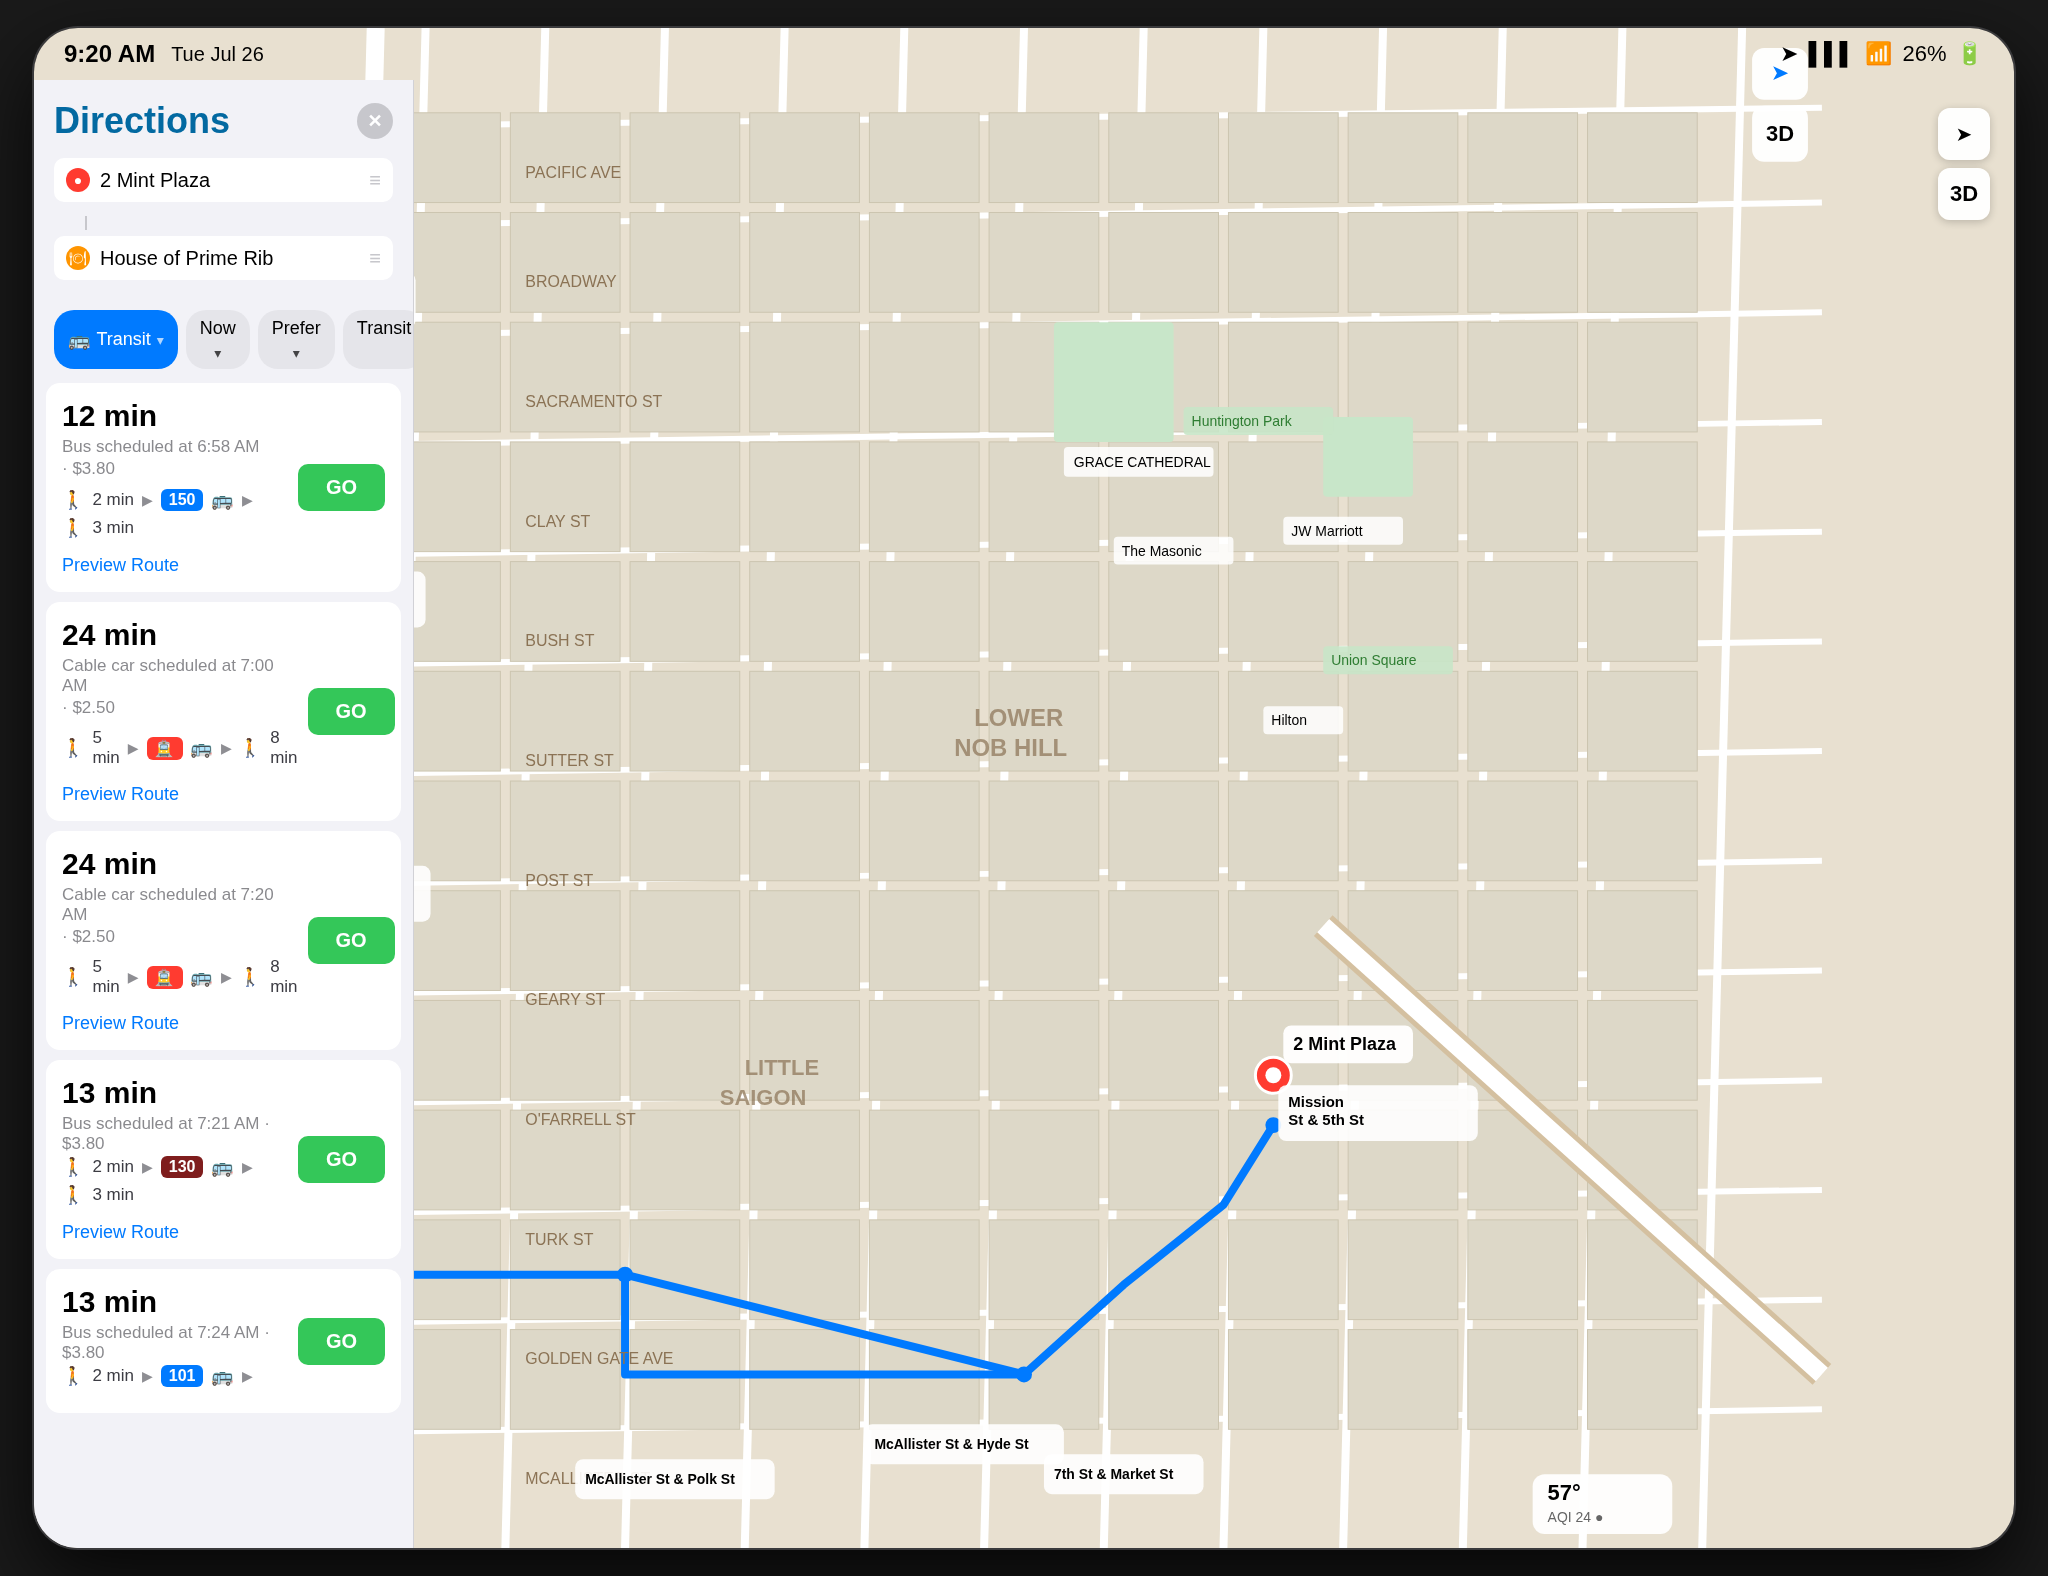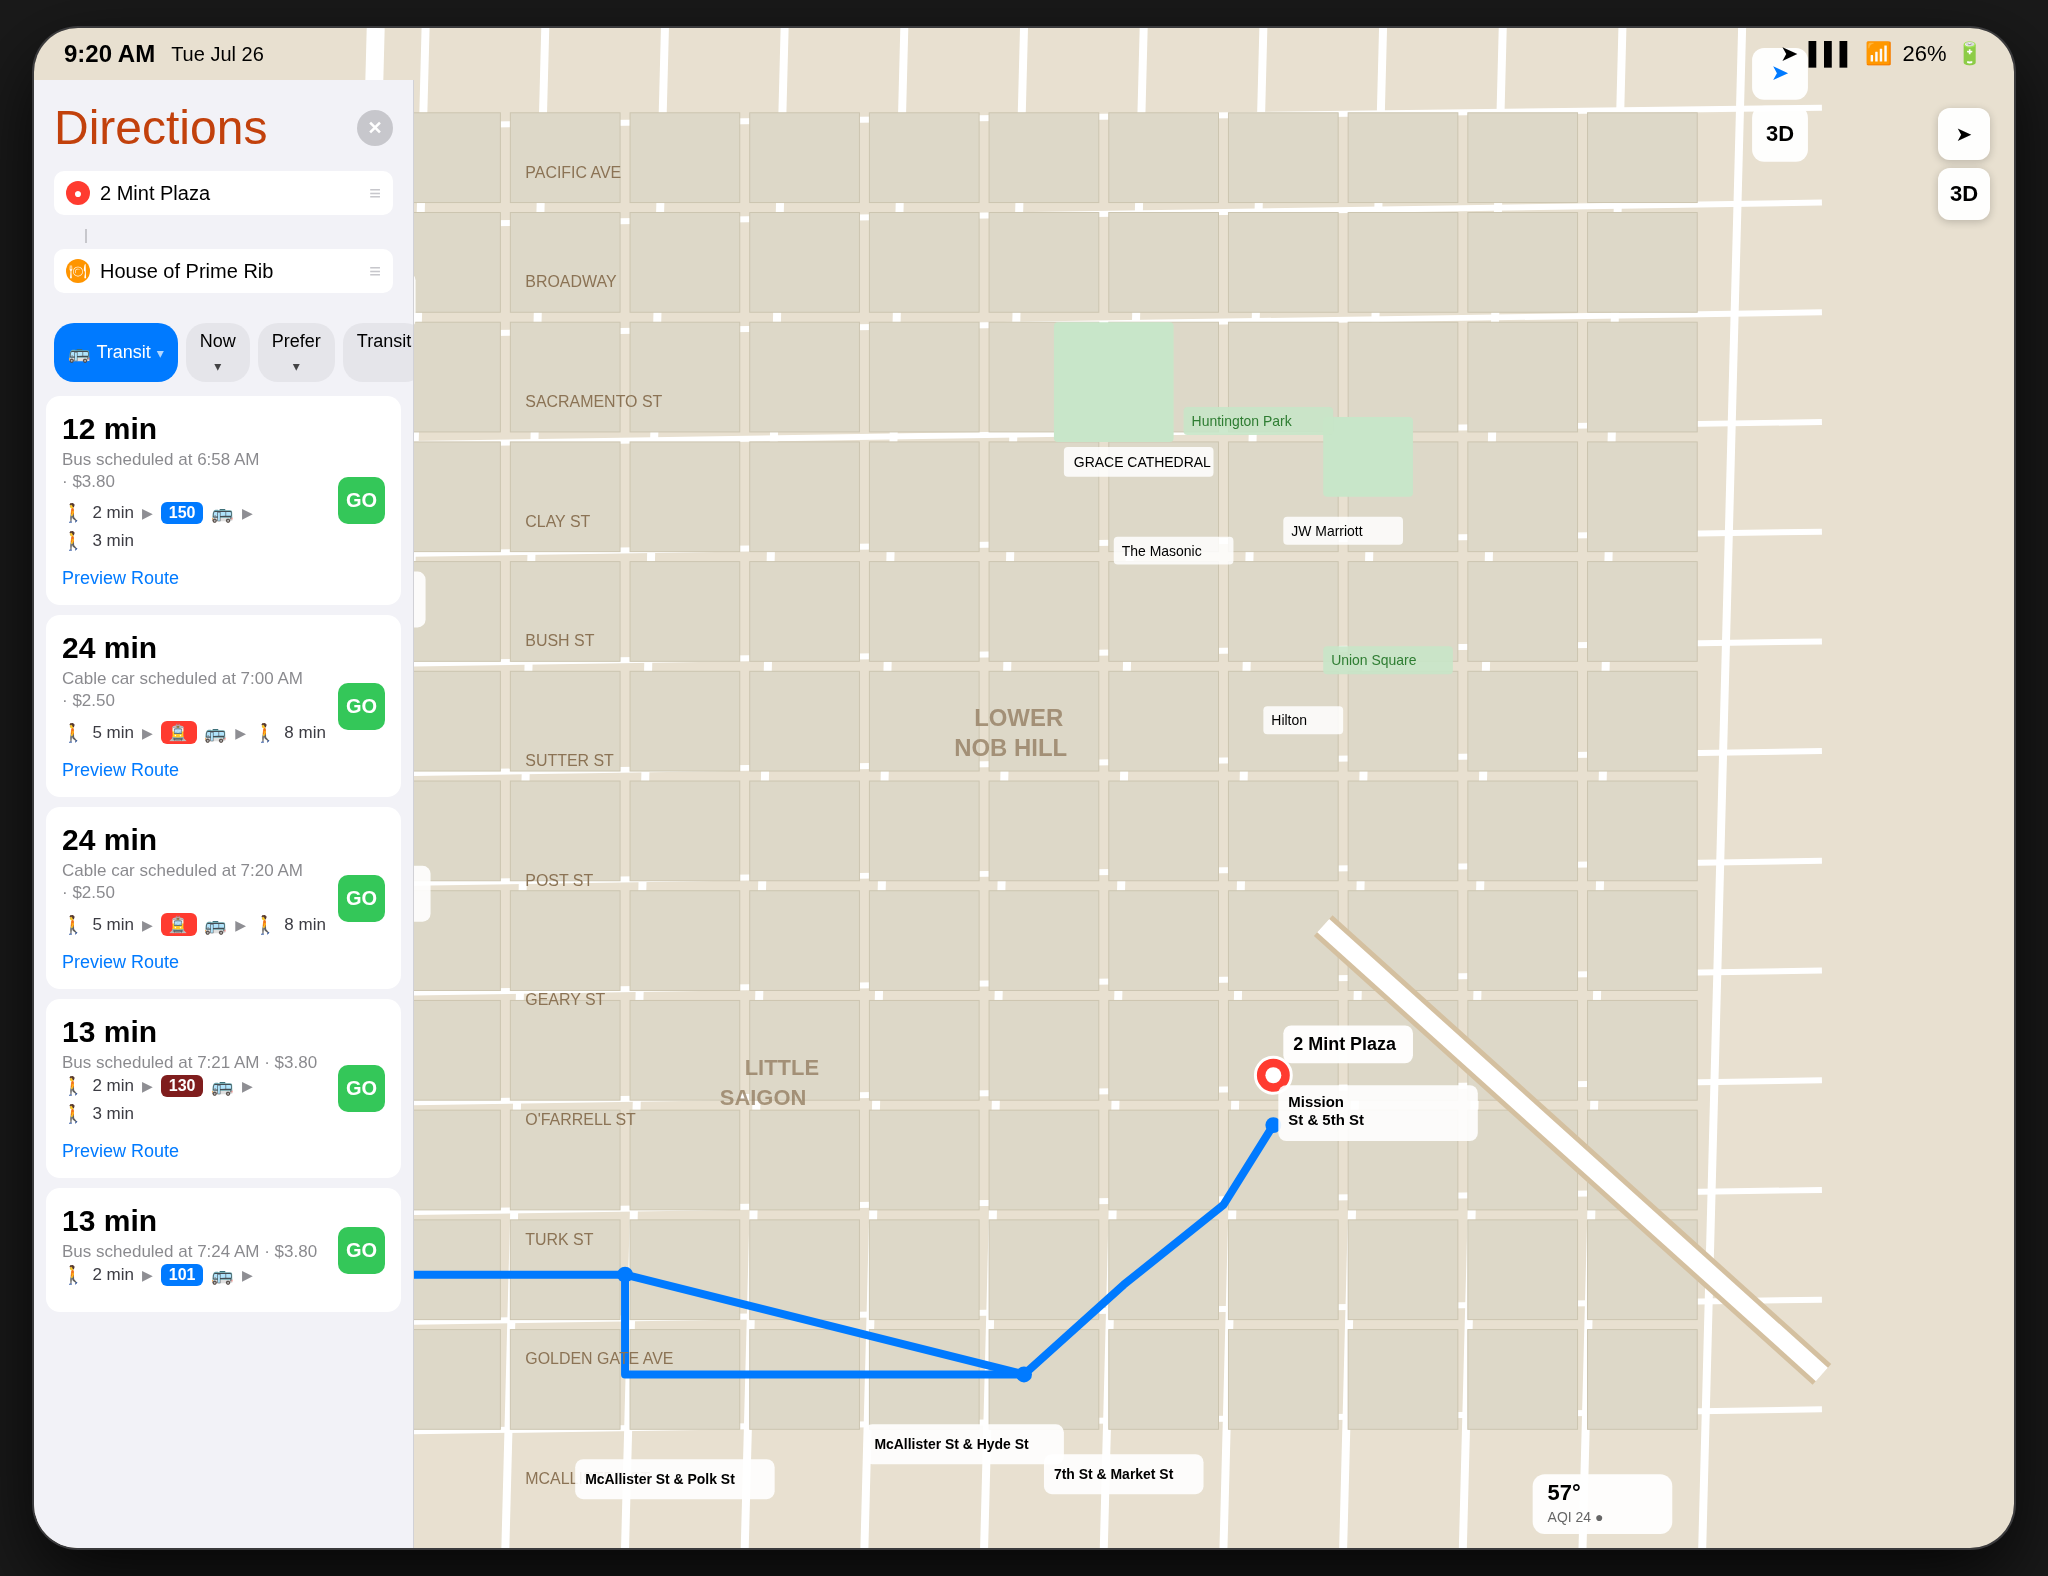--- a/index.html
+++ b/index.html
@@ -76,23 +76,23 @@
       background: #f2f2f7;
       padding: 20px 20px 10px;
     }
     .directions-title-row {
       display: flex;
       align-items: center;
       justify-content: space-between;
       margin-bottom: 16px;
     }
     .directions-title {
-      font-size: 48px;
-      font-weight: 400;
-      color: #c2410c;
+      font-size: 36px;
+      font-weight: 700;
+      color: #0369a1;
     }
     .close-btn {
       width: 36px;
       height: 36px;
       background: #c7c7cc;
       border-radius: 50%;
       display: flex;
       align-items: center;
       justify-content: center;
       cursor: pointer;
@@ -238,21 +238,21 @@
       border-radius: 6px;
       padding: 2px 8px;
       font-size: 16px;
       font-weight: 700;
     }
     .go-btn {
       background: #34c759;
       color: #fff;
       border: none;
       border-radius: 10px;
-      padding: 12px 8px;
+      padding: 12px 28px;
       font-size: 20px;
       font-weight: 700;
       cursor: pointer;
       float: right;
       margin-top: -60px;
     }
     .route-card-inner {
       display: flex;
       gap: 10px;
     }

